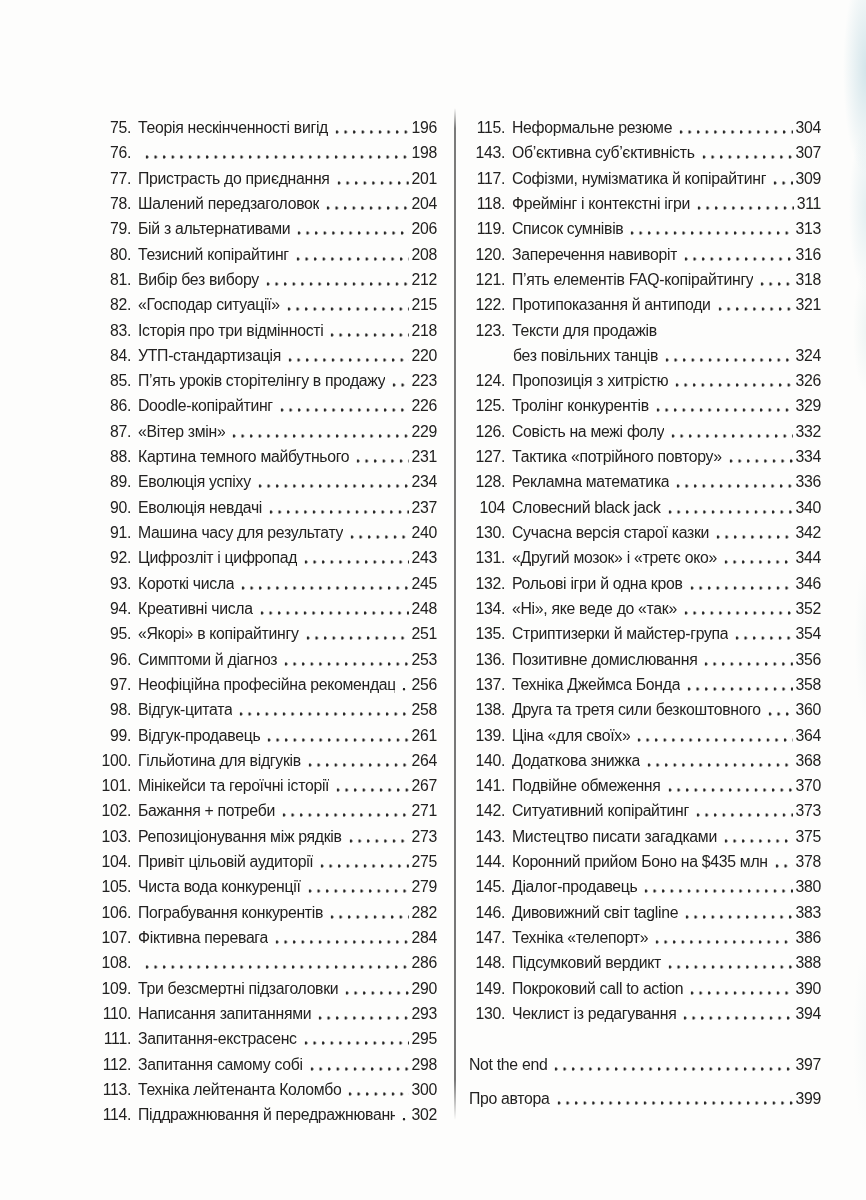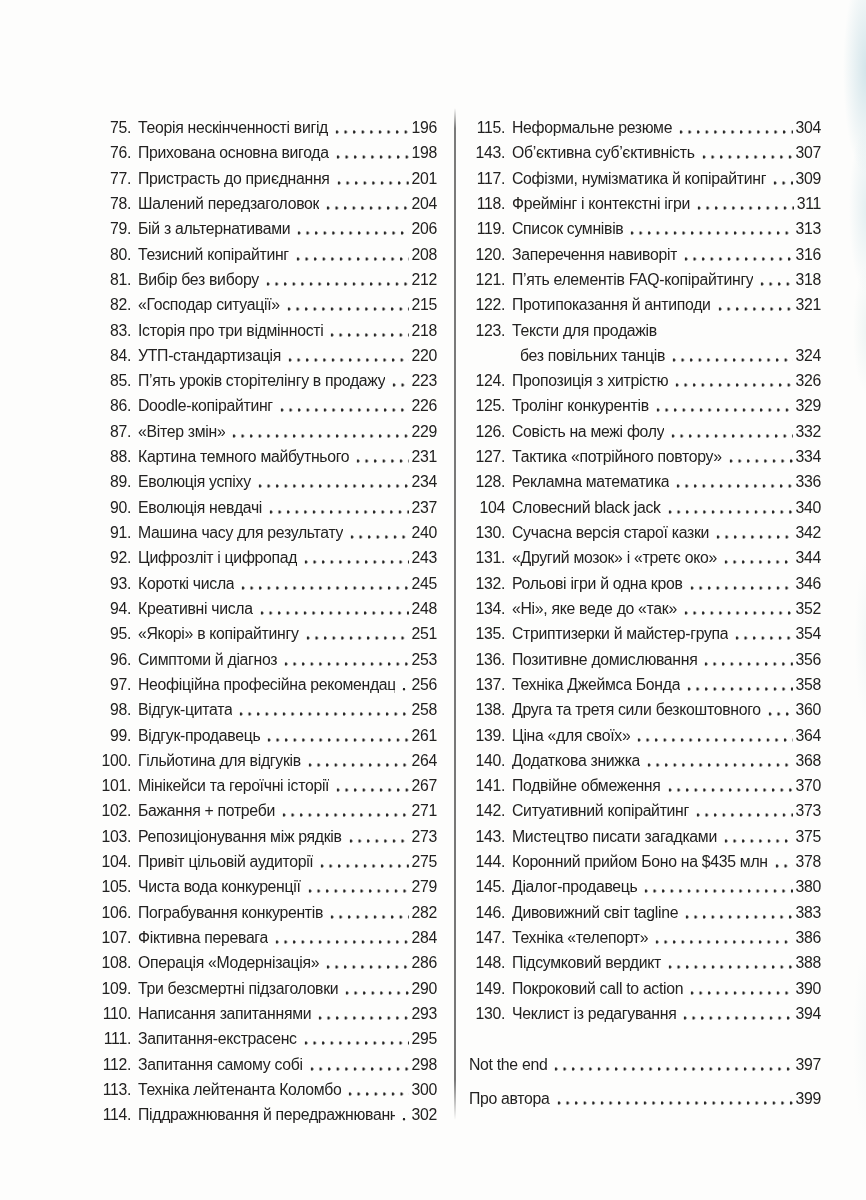--- a/index.html
+++ b/index.html
@@ -54,39 +54,38 @@
     height:5px;
     margin:0 3px 0 6px;
     transform:translateY(1.5px);
     background-image:radial-gradient(circle at 3px 2.6px, #262524 1.25px, rgba(0,0,0,0) 1.6px);
     background-size:8.6px 5px;
     background-repeat:repeat-x;
   }
   .pageno{
     flex:0 0 auto;text-align:right;
   }
-  .row.cont .title{margin-left:8px;}
+  .row.cont .title{margin-left:1px;}
   .row.footer{margin-top:8px;}
   .footer-gap{height:18px;}
 </style>
 </head>
 <body>
 
 <div class="page">
   <div class="toc">
     <div class="col col-left" id="col-left">
         <div class="row">
           <span class="num">75.</span>
           <span class="title">Теорія нескінченності вигід</span>
           <span class="leader"></span>
           <span class="pageno">196</span>
         </div>
         <div class="row">
           <span class="num">76.</span>
-          <span class="title">Прихована основна вигода</span>
           <span class="leader"></span>
           <span class="pageno">198</span>
         </div>
         <div class="row">
           <span class="num">77.</span>
           <span class="title">Пристрасть до приєднання</span>
           <span class="leader"></span>
           <span class="pageno">201</span>
         </div>
         <div class="row">
@@ -264,21 +263,20 @@
           <span class="pageno">282</span>
         </div>
         <div class="row">
           <span class="num">107.</span>
           <span class="title">Фіктивна перевага</span>
           <span class="leader"></span>
           <span class="pageno">284</span>
         </div>
         <div class="row">
           <span class="num">108.</span>
-          <span class="title">Операція «Модернізація»</span>
           <span class="leader"></span>
           <span class="pageno">286</span>
         </div>
         <div class="row">
           <span class="num">109.</span>
           <span class="title">Три безсмертні підзаголовки</span>
           <span class="leader"></span>
           <span class="pageno">290</span>
         </div>
         <div class="row">

